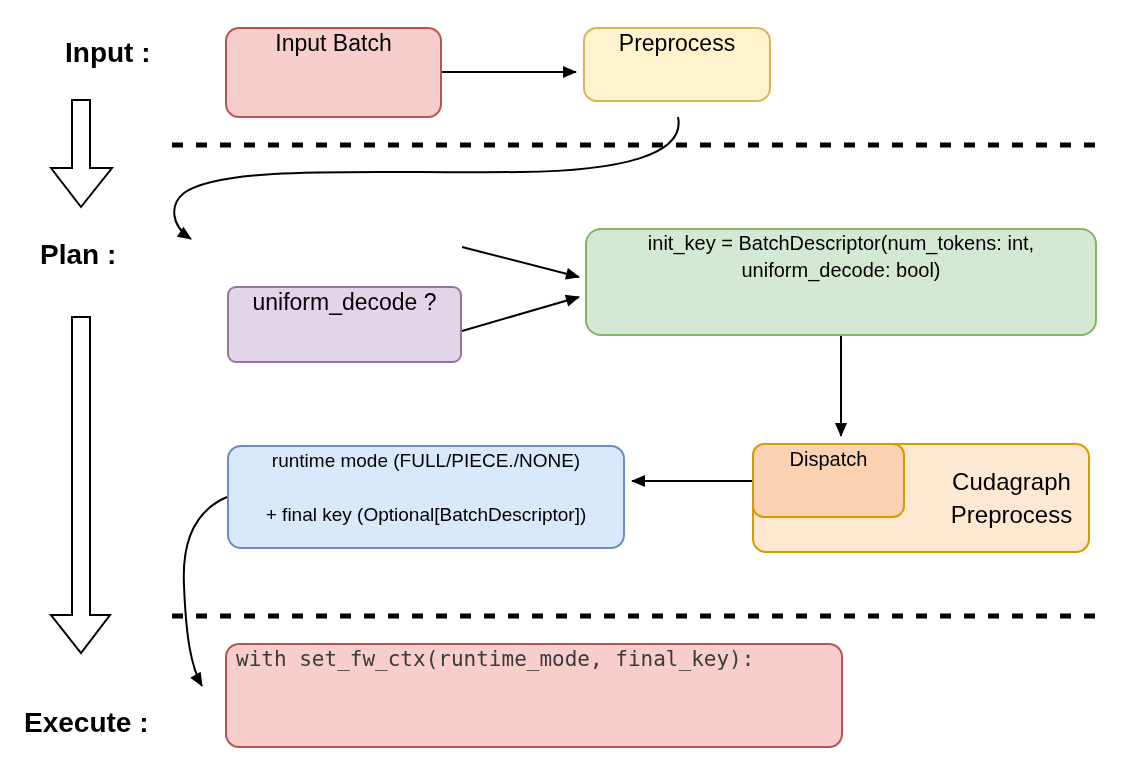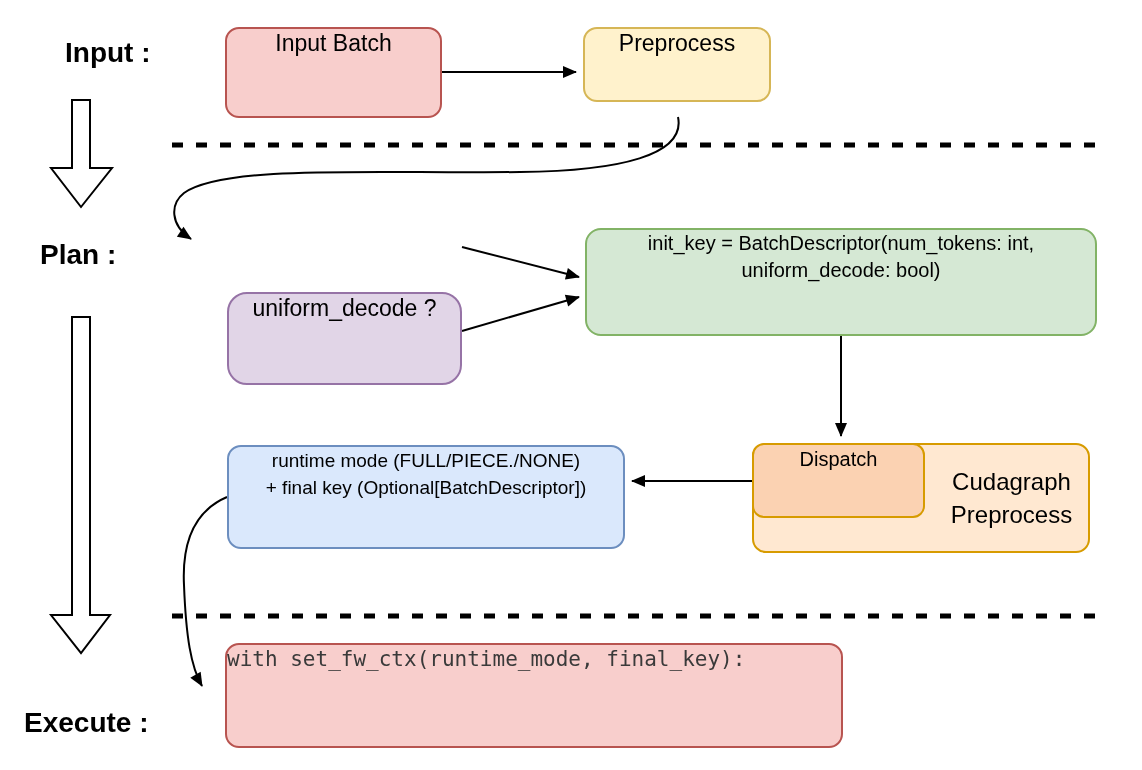--- a/index.html
+++ b/index.html
@@ -17,39 +17,39 @@
   .box {
     position:absolute; box-sizing:border-box; border:2px solid;
     display:flex; flex-direction:column; align-items:center; justify-content:flex-start;
     text-align:center; font-size:23px; line-height:29px; border-radius:14px;
     color:var(--text-color,#000); white-space:nowrap;
   }
   .box-red    { background:var(--red-fill);    border-color:var(--red-stroke); }
   .box-yellow { background:var(--yellow-fill); border-color:var(--yellow-stroke); }
   .box-purple { background:var(--purple-fill); border-color:var(--purple-stroke); }
   .box-green  { background:var(--green-fill);  border-color:var(--green-stroke); }
-  .box-blue   { background:var(--blue-fill);   border-color:var(--blue-stroke); }
+  .box-blue   { background:var(--blue-fill);   border-color:var(--blue-stroke);gap:27px; }
   .box-orange-outer { background:var(--orange-outer-fill); border-color:var(--orange-stroke); }
   .box-orange-inner { background:var(--orange-inner-fill); border-color:var(--orange-stroke); }
 
   #input-batch-box    { left:225px; top:27px;  width:217px; height:91px; }
   #preprocess-box     { left:583px; top:27px;  width:188px; height:75px; }
   #cg-padding-box     { left:227px; top:207px; width:235px; height:73px; border-radius:12px; }
-  #uniform-decode-box { left:227px; top:292px; width:235px; height:93px; border-radius:20px; }
+  #uniform-decode-box { left:227px; top:286px; width:235px; height:77px; border-radius:9px; }
   #init-key-box       { left:585px; top:228px; width:512px; height:108px; font-size:20px; line-height:27px; border-radius:16px; }
   #dispatcher-outer-box { left:752px; top:443px; width:338px; height:110px; }
-  #dispatch-inner-box   { left:752px; top:443px; width:173px; height:75px;  font-size:20px; border-radius:12px; }
+  #dispatch-inner-box   { left:752px; top:443px; width:153px; height:75px;  font-size:20px; border-radius:12px; }
   #dispatcher-label {
     position:absolute; left:933px; top:465px; width:157px; text-align:center;
     font-size:24px; line-height:33px; color:var(--text-color,#000);
   }
   #runtime-box  { left:227px; top:445px; width:398px; height:104px; font-size:19px; line-height:27px; }
   #execute-code-box {
     left:225px; top:643px; width:618px; height:105px;
-    align-items:flex-start; text-align:left;
+    align-items:flex-start; padding-left:9px; text-align:left;
     font-family:"DejaVu Sans Mono","Liberation Mono",monospace;
     font-size:21px; line-height:29px; color:var(--code-text-color,#333);
   }
   .pre { white-space:pre; }
   #stage-input-label   { left:28px; top:36px;margin-left:37px; }
   #stage-plan-label    { left:40px; top:238px; }
   #stage-execute-label { left:24px; top:670px;margin-top:36px; }
 </style>
 </head>
 <body>

